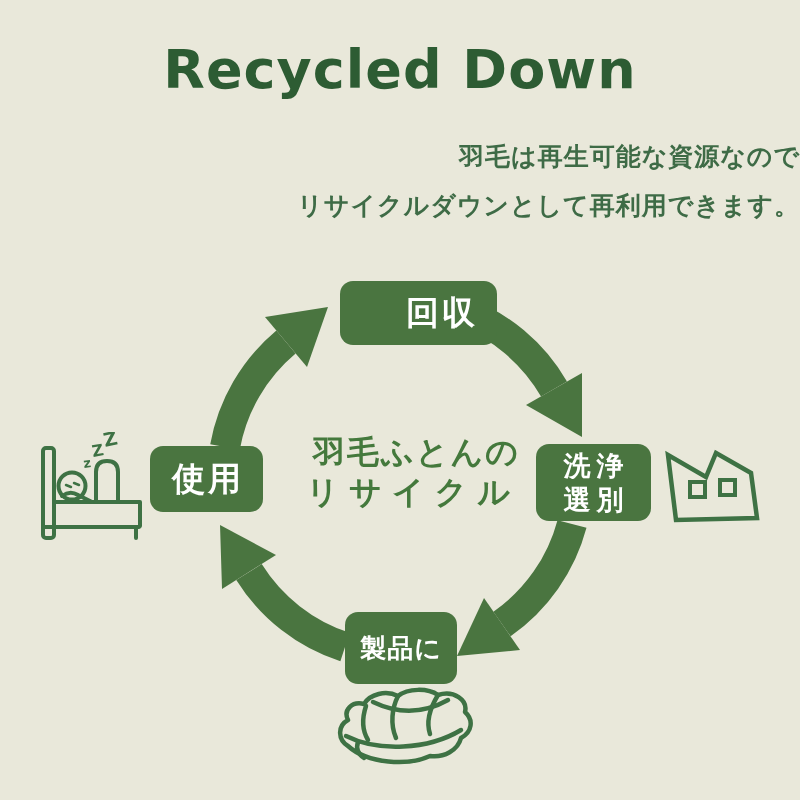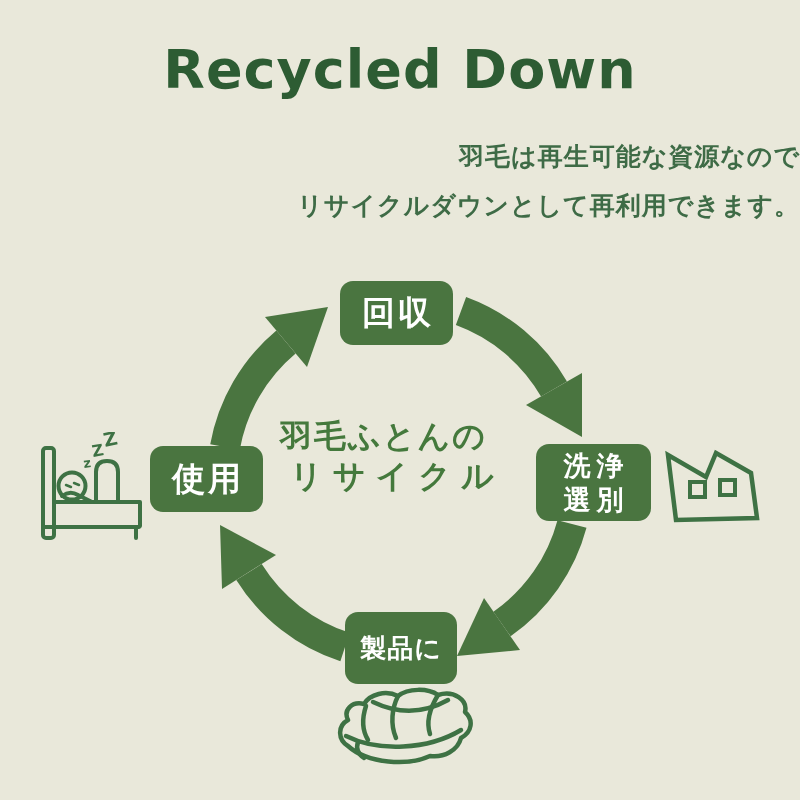--- a/index.html
+++ b/index.html
@@ -18,27 +18,27 @@
     position:absolute;left:0;top:132px;width:800px;
     text-align:right;color:#3e6b46;
     font-size:25px;font-weight:700;line-height:49px;letter-spacing:1px;
   }
   .cycle-box{
     position:absolute;background:#4a7540;border-radius:13px;
     color:#ffffff;display:flex;flex-direction:column;
     align-items:center;justify-content:center;
     font-weight:800;z-index:3;
   }
-  .box-collection{left:340px;top:281px;width:113px;height:64px;font-size:33px;letter-spacing:3px;text-indent:3px;}
+  .box-collection{left:340px;top:281px;width:113px;height:64px;font-size:33px;letter-spacing:3px;text-indent:3px;padding-left:44px;}
   .box-use{left:150px;top:446px;width:113px;height:66px;font-size:33px;letter-spacing:3px;text-indent:3px;}
   .box-washing{left:536px;top:444px;width:115px;height:77px;font-size:27px;line-height:34px;letter-spacing:6px;text-indent:6px;}
   .box-reuse{left:345px;top:612px;width:112px;height:72px;font-size:26px;line-height:33px;letter-spacing:1px;}
   .center-label{
-    position:absolute;left:280px;top:416px;width:240px;z-index:2;
-    text-align:left;color:#44793c;font-weight:800;
+    position:absolute;left:280px;top:432px;width:240px;z-index:2;
+    text-align:right;color:#44793c;font-weight:800;
   }
   .center-label .l1{font-size:32px;line-height:40px;letter-spacing:2px;}
   .center-label .l2{font-size:32px;line-height:40px;letter-spacing:10px;text-indent:10px;}
   svg{display:block;}
   .arrows{position:absolute;left:0;top:0;z-index:1;}
   .icon{position:absolute;z-index:2;}
   .icon-bed{left:36px;top:432px;}
   .icon-factory{left:658px;top:440px;}
   .icon-futon{left:328px;top:680px;}
   .zzz{font-family:"DejaVu Sans", sans-serif;font-weight:800;fill:#3e7244;}

